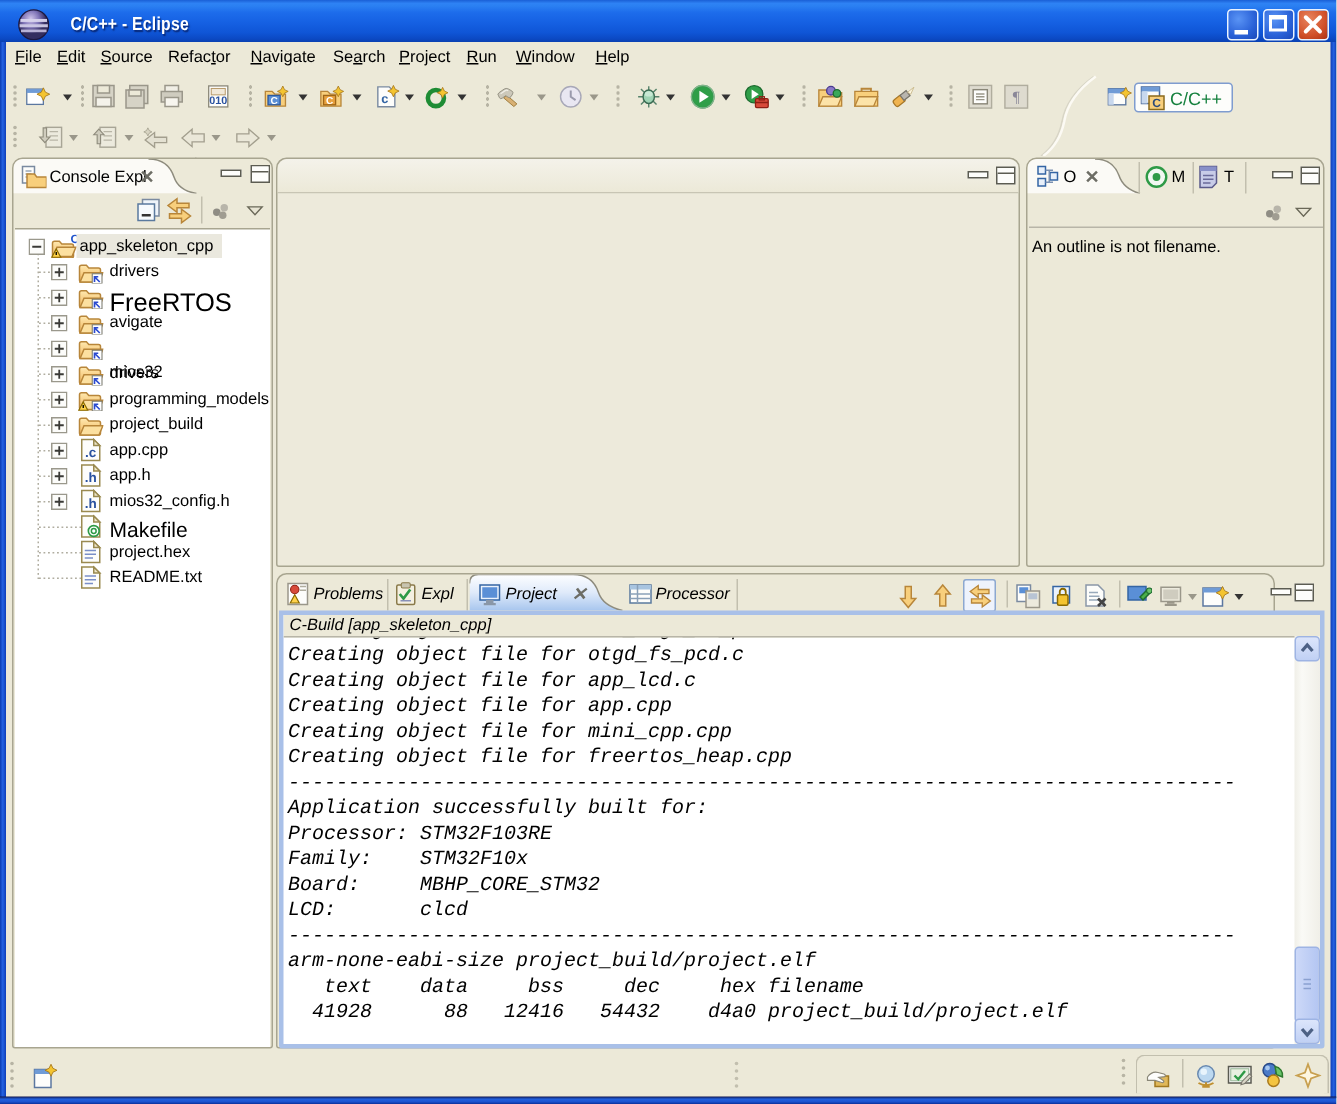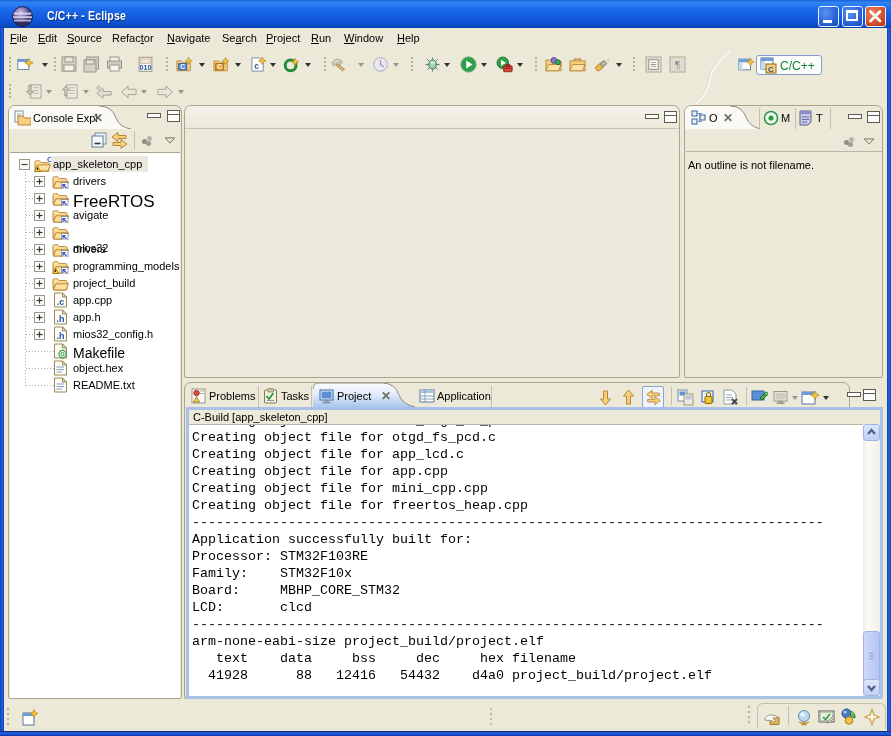--- a/index.html
+++ b/index.html
@@ -532,21 +532,21 @@
         <circle cx="10.5" cy="11" r="1.6" fill="none" stroke="#2e9a46" stroke-width="1"></circle>
       </svg>
 <div class="abs" style="left:63px;top:192px;font-size:14px;white-space:nowrap">Makefile</div>
 <svg class="abs" style="left:42px;top:207px" width="17" height="16" viewBox="0 0 17 16">
         <path d="M2.5 1 h8 l4 4 v10 h-12z" fill="#fdfdfb" stroke="#9a8a50"></path>
         <path d="M10.5 1 l4 4 h-4z" fill="#eee6c8" stroke="#9a8a50"></path>
         <line x1="4.5" y1="7" x2="12" y2="7" stroke="#7a8fc8" stroke-width="0.9"></line>
         <line x1="4.5" y1="9.5" x2="12" y2="9.5" stroke="#7a8fc8" stroke-width="0.9"></line>
         <line x1="4.5" y1="12" x2="10" y2="12" stroke="#7a8fc8" stroke-width="0.9"></line>
       </svg>
-<div class="abs" style="left:63px;top:209px;font-size:11px;white-space:nowrap">object.hex</div>
+<div class="abs" style="left:63px;top:209px;font-size:11px;white-space:nowrap">project.hex</div>
 <svg class="abs" style="left:42px;top:224px" width="17" height="16" viewBox="0 0 17 16">
         <path d="M2.5 1 h8 l4 4 v10 h-12z" fill="#fdfdfb" stroke="#9a8a50"></path>
         <path d="M10.5 1 l4 4 h-4z" fill="#eee6c8" stroke="#9a8a50"></path>
         <line x1="4.5" y1="7" x2="12" y2="7" stroke="#7a8fc8" stroke-width="0.9"></line>
         <line x1="4.5" y1="9.5" x2="12" y2="9.5" stroke="#7a8fc8" stroke-width="0.9"></line>
         <line x1="4.5" y1="12" x2="10" y2="12" stroke="#7a8fc8" stroke-width="0.9"></line>
       </svg>
 <div class="abs" style="left:63px;top:226px;font-size:11px;white-space:nowrap">README.txt</div>
  </div>
 </div>
@@ -593,39 +593,39 @@
       <i style="left:5px;top:0;width:5px;height:5px;background:#b8b5aa"></i>
       <i style="left:4px;top:5px;width:5px;height:5px;background:#a09d92"></i>
  </div>
  <svg class="vmenu-tri abs" style="left:178px;top:32px" width="13" height="8" viewBox="0 0 13 8">
       <path d="M1 1 h11 l-5.5 6z" fill="#e8e5d4" stroke="#6a6858" stroke-width="1"></path>
     </svg>
  <div class="abs" style="left:1px;top:45px;width:196px;height:1px;background:#b8b5a8"></div>
  <div class="abs" style="left:3px;top:53px;font-size:11px;color:#000">An outline is not filename.</div>
 </div>
 
-<div class="panel" style="left:184px;top:382px;width:666px;height:317px;">
+<div class="panel" style="left:184px;top:382px;width:666px;height:317px;font-style:italic;">
 
  <svg class="abs" style="left:6px;top:5px" width="16" height="16" viewBox="0 0 16 16">
   <rect x="1" y="1" width="13" height="14" fill="#fdfdfb" stroke="#9a978a"></rect>
   <circle cx="5.5" cy="5" r="2.8" fill="#d84a3a" stroke="#8e1f14" stroke-width="0.7"></circle>
   <path d="M5.5 8.5 l3 5.5 h-6z" fill="#ffd24a" stroke="#8a6a00" stroke-width="0.8"></path>
   <line x1="9" y1="3" x2="13" y2="3" stroke="#b0ad9e"></line>
       <line x1="9" y1="5.5" x2="13" y2="5.5" stroke="#b0ad9e"></line>
  </svg>
  <div class="tablabel" style="left:24px;top:7px">Problems</div>
  <div class="abs" style="left:73px;top:3px;width:1px;height:21px;background:#c2bfae"></div>
 
  <svg class="abs" style="left:78px;top:5px" width="16" height="16" viewBox="0 0 16 16">
   <rect x="1.5" y="2" width="12" height="13" rx="1" fill="#f4f0e0" stroke="#8a7a4a"></rect>
   <rect x="4.5" y="0.5" width="6" height="3.5" rx="1" fill="#c8c4b0" stroke="#8a7a4a" stroke-width="0.7"></rect>
   <path d="M3.5 8 l2.5 3 4.5 -6" fill="none" stroke="#2e9a46" stroke-width="1.8"></path>
   <line x1="4" y1="12.5" x2="11" y2="12.5" stroke="#8890b8"></line>
  </svg>
- <div class="tablabel" style="left:96px;top:7px">Tasks</div>
+ <div class="tablabel" style="left:96px;top:7px">Expl</div>
  <div class="abs" style="left:126px;top:3px;width:1px;height:21px;background:#c2bfae"></div>
 
  <svg class="abs" style="left:128px;top:0" width="108" height="24" viewBox="0 0 108 24">
   <defs>
         <linearGradient id="contab" x1="0" y1="0" x2="0" y2="1">
           <stop offset="0" stop-color="#fdfeff"></stop>
           <stop offset="0.5" stop-color="#dfeafa"></stop>
           <stop offset="1" stop-color="#a8c6ee"></stop>
         </linearGradient>
       </defs>
@@ -641,21 +641,21 @@
  <div class="tablabel" style="left:152px;top:7px">Project</div>
  <div class="closex" style="left:196px;top:6px">✕</div>
 
  <svg class="abs" style="left:234px;top:5px" width="16" height="16" viewBox="0 0 16 16">
   <rect x="1" y="2" width="14" height="12" fill="#fdfdfb" stroke="#5a7a9e"></rect>
   <rect x="1" y="2" width="14" height="3" fill="#a8c4e0"></rect>
   <line x1="1" y1="8" x2="15" y2="8" stroke="#8aa0b8"></line>
       <line x1="1" y1="11" x2="15" y2="11" stroke="#8aa0b8"></line>
   <line x1="6" y1="2" x2="6" y2="14" stroke="#8aa0b8"></line>
  </svg>
- <div class="tablabel" style="left:252px;top:7px">Application</div>
+ <div class="tablabel" style="left:252px;top:7px">Processor</div>
  <div class="abs" style="left:306px;top:3px;width:1px;height:21px;background:#c2bfae"></div>
 
  <svg class="abs" style="left:412px;top:6px" width="17" height="17" viewBox="0 0 17 17">
   <path d="M8.5 16 l-5 -6 h3 V2 h4 v8 h3z" fill="#f8cf7c" stroke="#b8863a"></path>
  </svg>
  <svg class="abs" style="left:435px;top:6px" width="17" height="17" viewBox="0 0 17 17">
   <path d="M8.5 1 l5 6 h-3 v8 h-4 V7 h-3z" fill="#f8cf7c" stroke="#b8863a"></path>
  </svg>
  <div class="abs" style="left:457px;top:3px;width:22px;height:22px;border:1px solid #8ca8d0;border-radius:2px;background:#eef3fc;box-sizing:border-box">
   <svg class="abs" style="left:2px;top:2px" width="17" height="17" viewBox="0 0 19 19">

